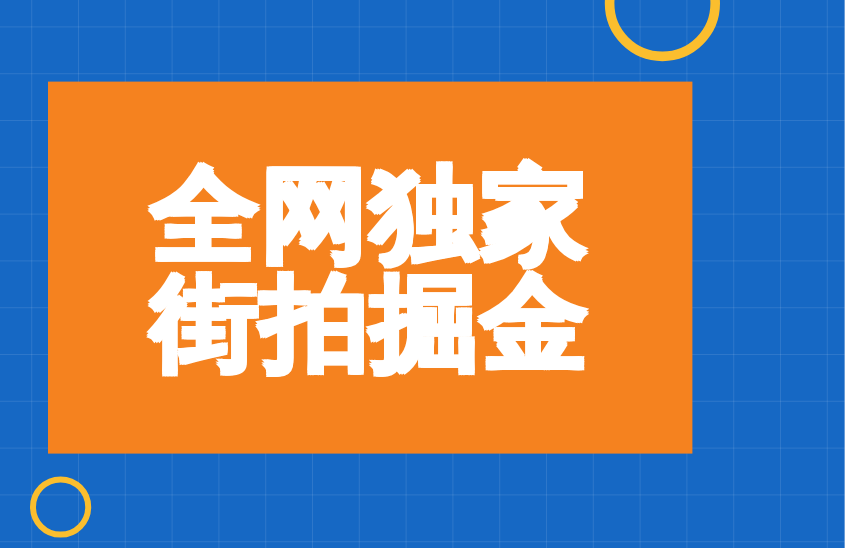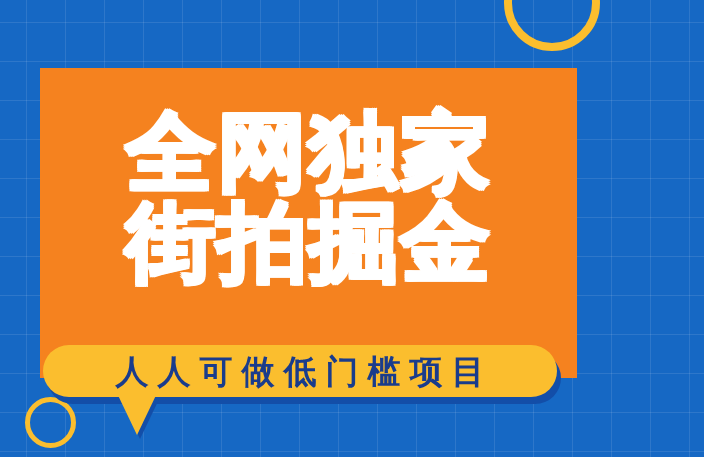--- a/index.html
+++ b/index.html
@@ -55,21 +55,21 @@
     top: 68px;
     width: 537px;
     height: 310px;
     background: #F5821F;
   }
 
   
   #headline {
     position: absolute;
     left: 40px;
-    top: 56px;
+    top: 84px;
     width: 537px;
     height: 282px;
     display: flex;
     flex-direction: column;
     align-items: center;
     justify-content: center;
     gap: 6px;
   }
   .headline-line {
     color: #ffffff;
@@ -160,22 +160,14 @@
 
   <div id="orange-panel"></div>
 
   <div id="headline">
     <div class="headline-line">全网独家</div>
     <div class="headline-line">街拍掘金</div>
   </div>
 
   <div class="ring" id="ring-bottom"></div>
 
-  <div id="bubble-wrap">
-    <div id="bubble-shadow"></div>
-    <div id="bubble-tail-shadow"></div>
-    <div id="bubble-tail"></div>
-    <div id="bubble">
-      <span id="bubble-text">人人可做低门槛项目</span>
-    </div>
-  </div>
 
 </div>
 
 </body></html>

